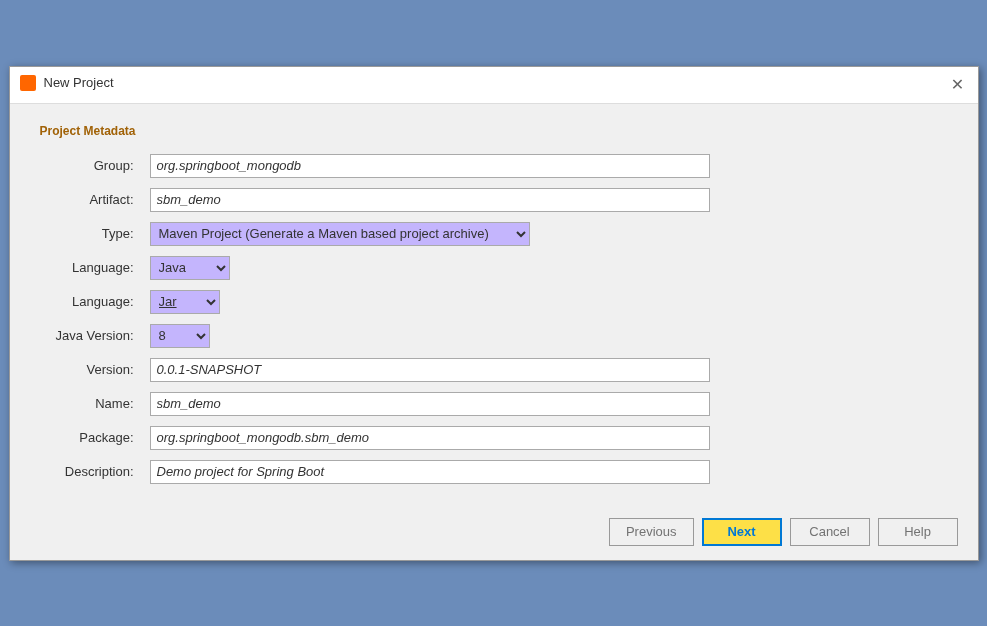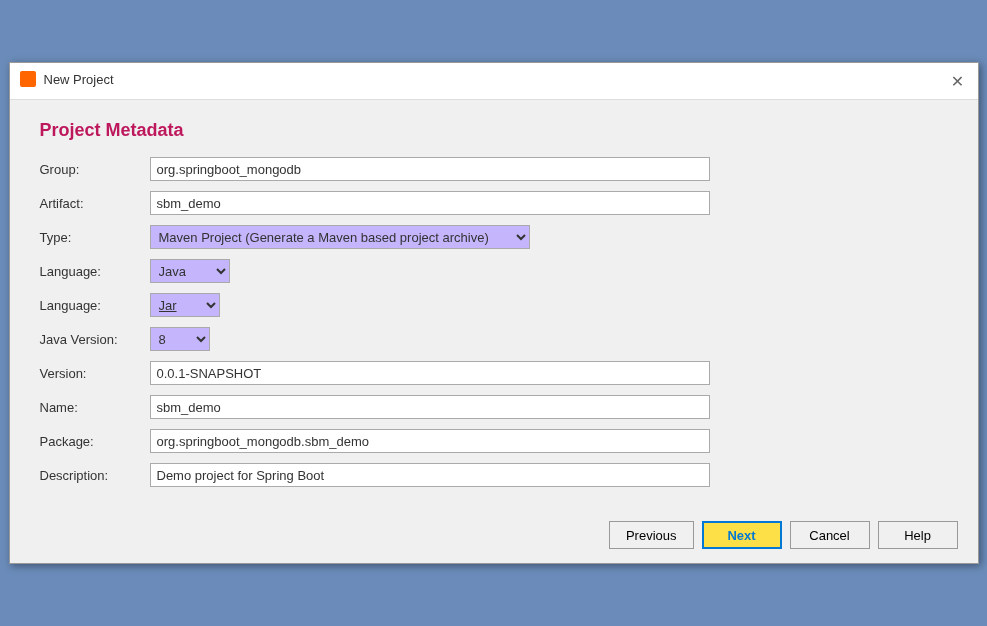--- a/index.html
+++ b/index.html
@@ -74,53 +74,55 @@
       align-items: center;
       justify-content: center;
     }
 
     .dialog-content {
       padding: 20px 30px 10px 30px;
       flex: 1;
     }
 
     .section-title {
-      font-size: 18px;
+      font-size: 12px;
       font-weight: bold;
-      color: #be185d;
+      color: #a16207;
       margin-bottom: 16px;
     }
 
     .form-row {
       display: flex;
       align-items: center;
       margin-bottom: 10px;
     }
 
     .form-label {
       width: 110px;
-      padding-right: 10px;
+      text-align: right;
+      padding-right: 16px;
       color: #333;
       font-size: 13px;
       flex-shrink: 0;
     }
 
     .form-label.underline {
     }
 
     .form-input {
       flex: 1;
       max-width: 560px;
       height: 24px;
       border: 1px solid #aaa;
       background: white;
       padding: 2px 6px;
       font-size: 13px;
       color: #333;
       outline: none;
+      font-style: italic;
     }
 
     .form-select {
       height: 24px;
       border: 1px solid #aaa;
       background: #c4b5fd;
       padding: 2px 4px;
       font-size: 13px;
       color: #333;
       outline: none;
@@ -154,21 +156,21 @@
     }
 
     .btn {
       height: 28px;
       min-width: 80px;
       padding: 0 16px;
       border: 1px solid #999;
       background: #f0f0f0;
       font-size: 13px;
       cursor: pointer;
-      color: #000000;
+      color: #737373;
     }
 
     .btn-primary {
       background: #fde047;
       border: 2px solid #0078d4;
       color: #0078d4;
       font-weight: 700;
     }
   </style>
 </head>

